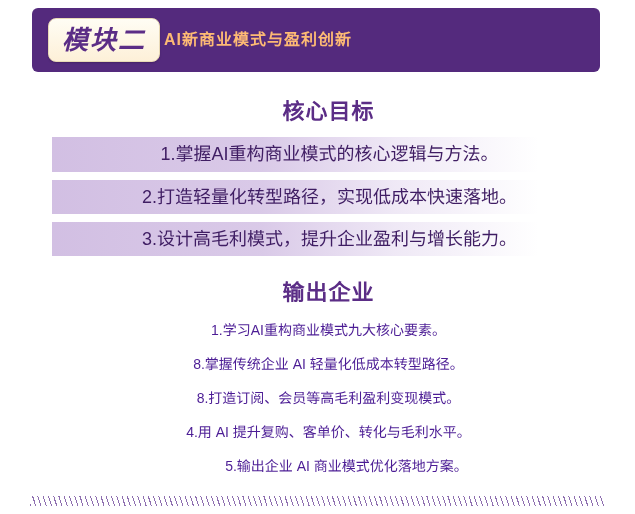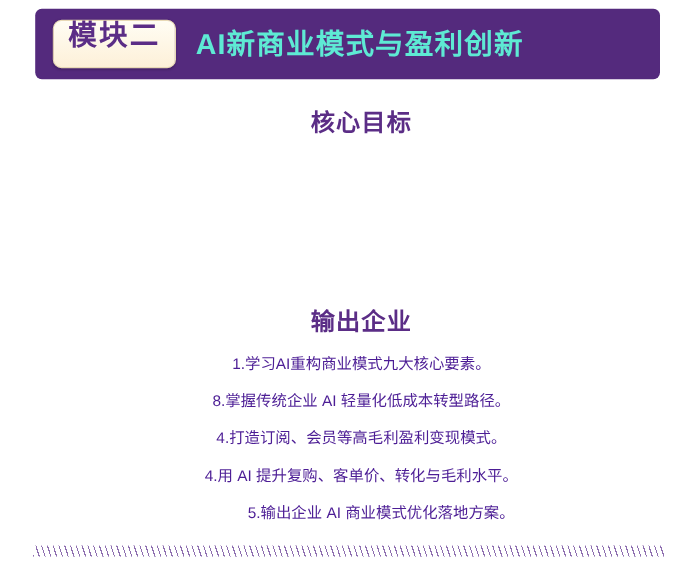--- a/index.html
+++ b/index.html
@@ -33,36 +33,38 @@
   .module-badge {
     flex: 0 0 auto;
     height: 44px;
     min-width: 112px;
     box-sizing: border-box;
     padding: 0 12px;
     border-radius: 8px;
     background: linear-gradient(180deg, #fffdf4 0%, #fdf0d8 100%);
     border: 1px solid #e8d9b6;
     display: flex;
+    align-items: center;
     justify-content: center;
     box-shadow: 0 1px 2px rgba(0,0,0,0.18);
+    font-style: italic;
   }
   .module-badge-label {
     font-size: 26px;
     font-weight: bold;
     color: #5b2d86;
     letter-spacing: 2px;
     line-height: 1;
     white-space: nowrap;
   }
   .header-title {
-    margin-left: 18px;
-    font-size: 26px;
+    margin-left: 4px;
+    font-size: 16px;
     font-weight: bold;
-    color: #5eead4;
+    color: #fdba74;
     letter-spacing: 1px;
     white-space: nowrap;
     line-height: 1;
   }
 
   
   .content {
     position: absolute;
     left: 0;
     top: 80px;
@@ -141,27 +143,32 @@
   <div class="module-badge">
     <span class="module-badge-label">模块二</span>
   </div>
   <div class="header-title">AI新商业模式与盈利创新</div>
 </div>
 
 <div class="content">
 
   <div class="section section-goals">
     <h2 class="section-heading">核心目标</h2>
+    <ul class="goal-list">
+      <li class="goal-item">1.掌握AI重构商业模式的核心逻辑与方法。</li>
+      <li class="goal-item">2.打造轻量化转型路径，实现低成本快速落地。</li>
+      <li class="goal-item">3.设计高毛利模式，提升企业盈利与增长能力。</li>
+    </ul>
   </div>
 
   <div class="section section-contents">
     <h2 class="section-heading">输出企业</h2>
     <ul class="content-list">
       <li class="content-item">1.学习AI重构商业模式九大核心要素。</li>
       <li class="content-item">8.掌握传统企业 AI 轻量化低成本转型路径。</li>
-      <li class="content-item">4.打造订阅、会员等高毛利盈利变现模式。</li>
+      <li class="content-item">8.打造订阅、会员等高毛利盈利变现模式。</li>
       <li class="content-item">4.用 AI 提升复购、客单价、转化与毛利水平。</li>
       <li class="content-item">5.输出企业 AI 商业模式优化落地方案。</li>
     </ul>
   </div>
 
   <div class="hatch-rule"></div>
 </div>
 
 </body></html>

